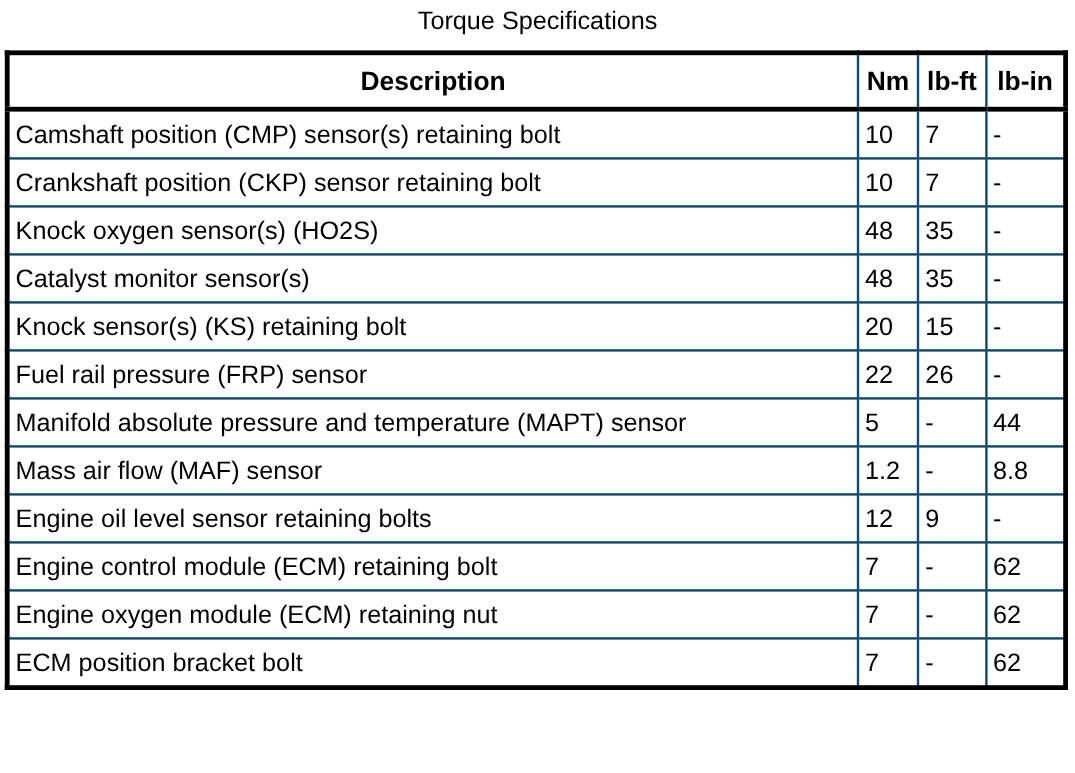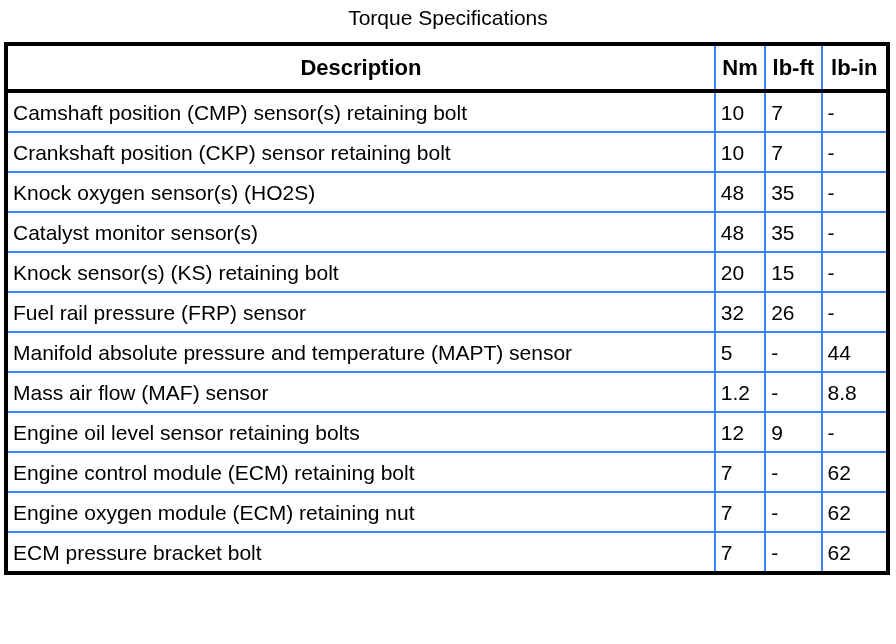--- a/index.html
+++ b/index.html
@@ -32,21 +32,21 @@
     position: absolute;
     top: 42px;
     left: 4px;
     width: 886px;
     border-collapse: collapse;
     table-layout: fixed;
     background: #ffffff;
     border: 4px solid #000000;
   }
   table.spec th, table.spec td {
-    border: 2px solid #3b82f6;
+    border: 2px solid #0c4a6e;
     font-size: 21px;
     line-height: 1;
     padding: 0 5px;
     white-space: nowrap;
     overflow: hidden;
     vertical-align: middle;
     background: #ffffff;
   }
   table.spec thead th {
     height: 43px;
@@ -112,21 +112,21 @@
         <td>-</td>
       </tr>
       <tr>
         <td>Knock sensor(s) (KS) retaining bolt</td>
         <td>20</td>
         <td>15</td>
         <td>-</td>
       </tr>
       <tr>
         <td>Fuel rail pressure (FRP) sensor</td>
-        <td>32</td>
+        <td>22</td>
         <td>26</td>
         <td>-</td>
       </tr>
       <tr>
         <td>Manifold absolute pressure and temperature (MAPT) sensor</td>
         <td>5</td>
         <td>-</td>
         <td>44</td>
       </tr>
       <tr>
@@ -147,21 +147,21 @@
         <td>-</td>
         <td>62</td>
       </tr>
       <tr>
         <td>Engine oxygen module (ECM) retaining nut</td>
         <td>7</td>
         <td>-</td>
         <td>62</td>
       </tr>
       <tr>
-        <td>ECM pressure bracket bolt</td>
+        <td>ECM position bracket bolt</td>
         <td>7</td>
         <td>-</td>
         <td>62</td>
       </tr>
     </tbody>
   </table>
 
 </div>
 
 </body></html>

